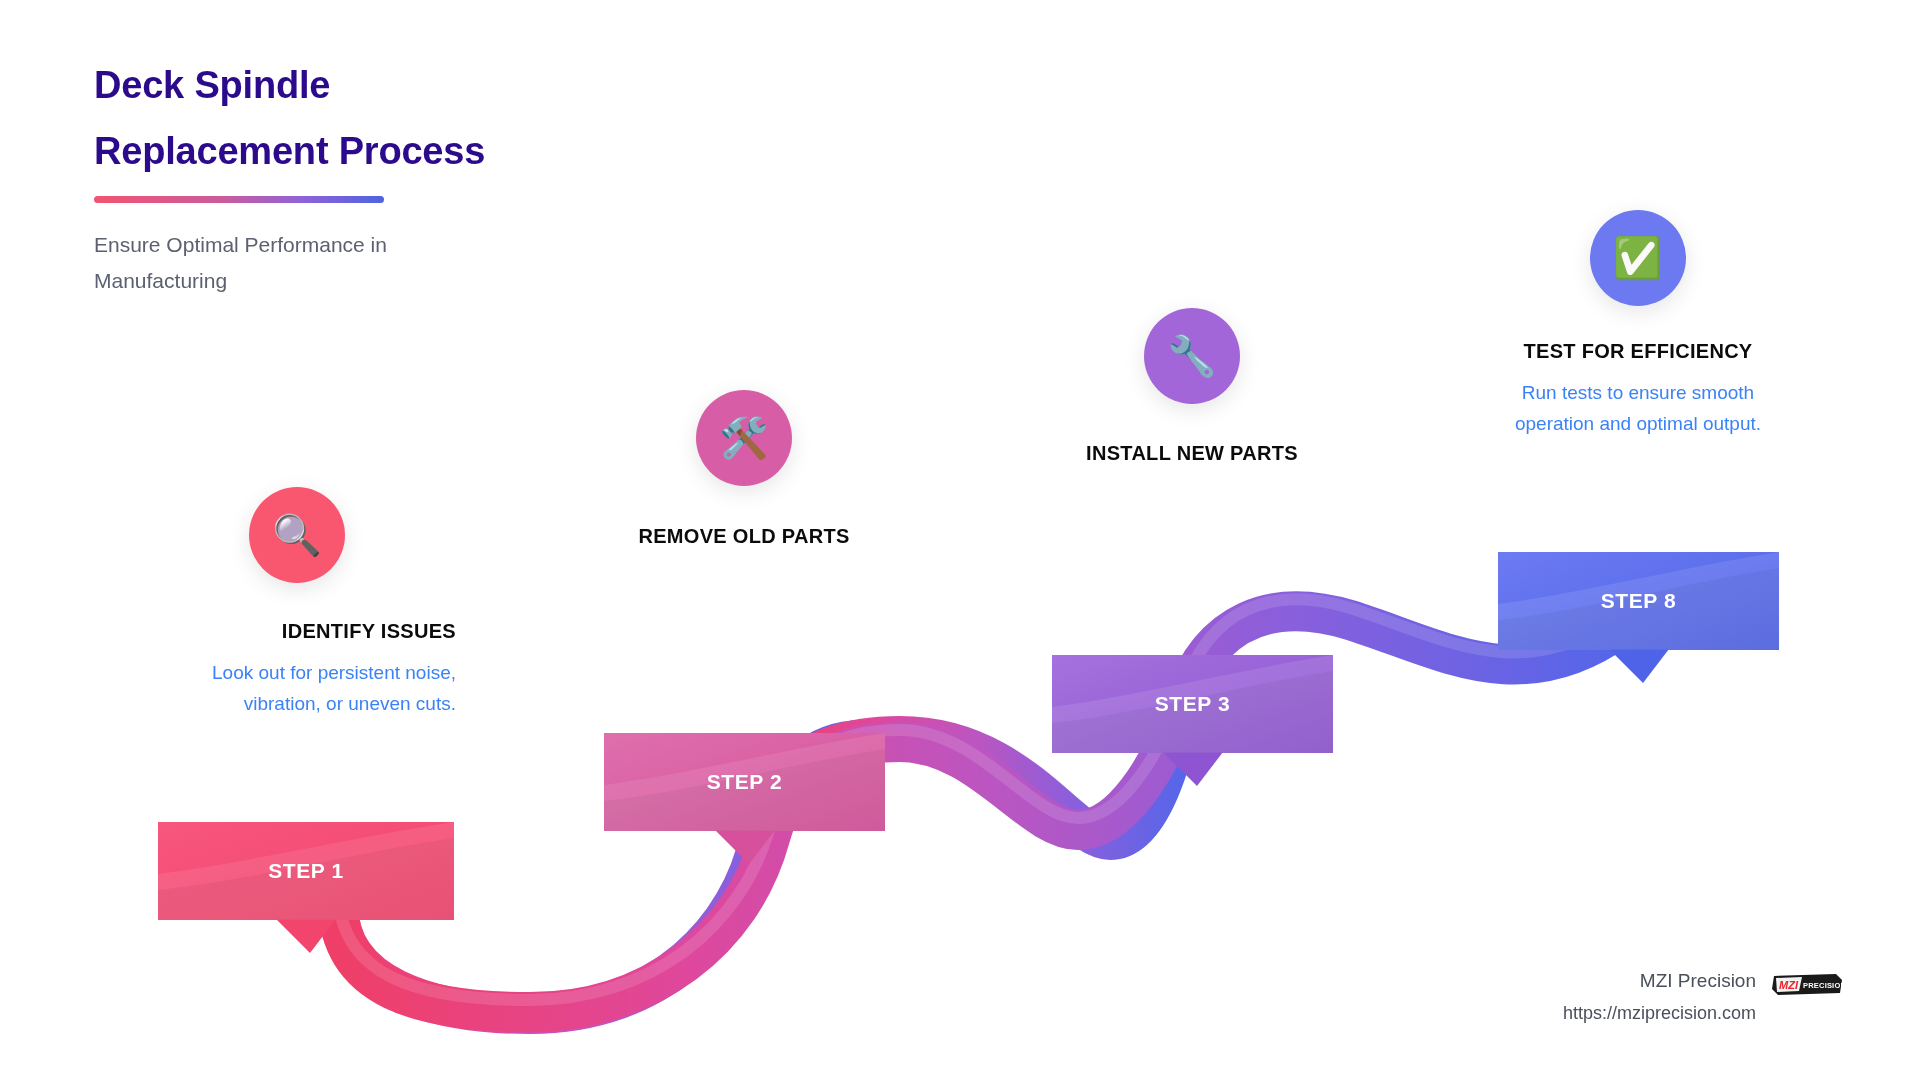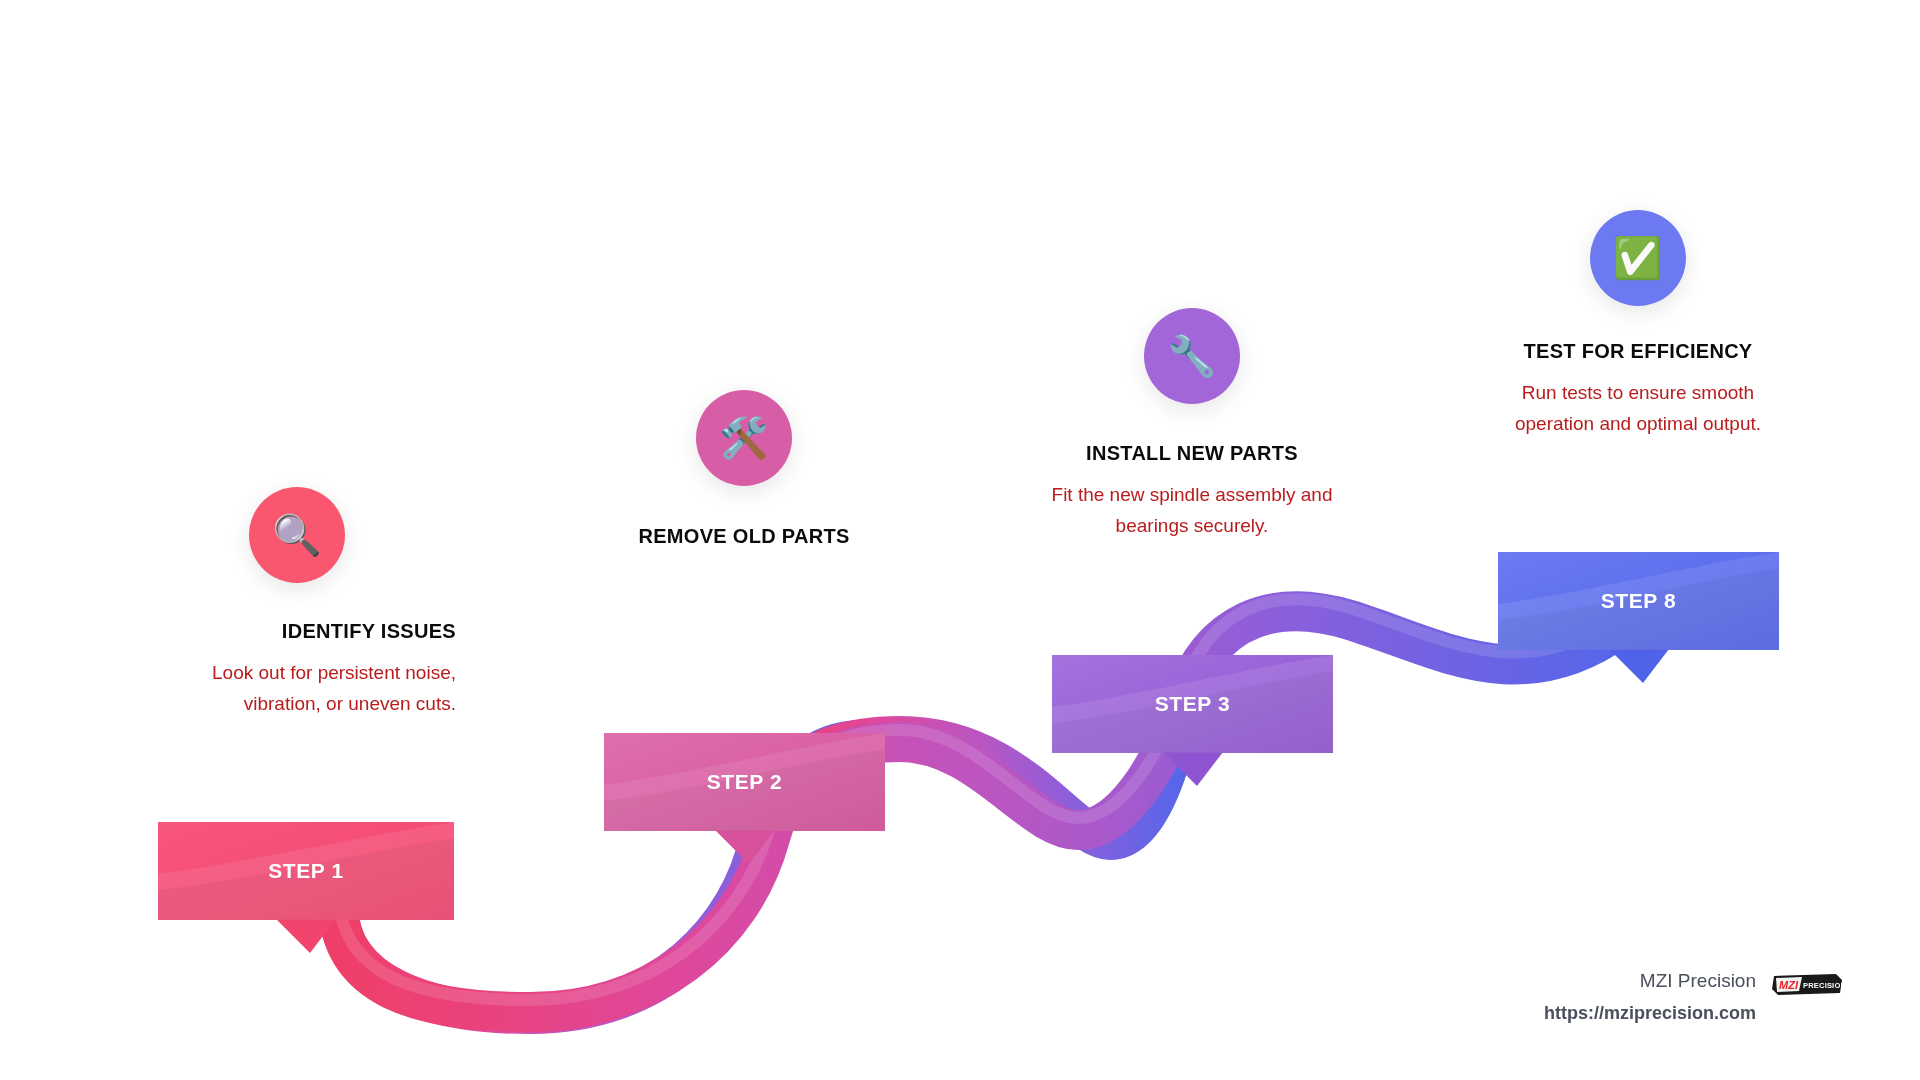--- a/index.html
+++ b/index.html
@@ -42,21 +42,21 @@
     font-family:"DejaVu Sans", sans-serif;
   }
 
   .txtblock { position:absolute; text-align:center; }
   .step-head {
     font-size:20px; font-weight:700; color:#0B0B0C;
     letter-spacing:0.3px; white-space:nowrap;
   }
   .step-desc {
     margin-top:14px; font-size:19px; line-height:31px;
-    color:#b91c1c; font-weight:400;
+    color:#3b82f6; font-weight:400;
   }
 
   .box {
     position:absolute; overflow:visible;
     display:flex; align-items:center; justify-content:center;
     color:#ffffff; font-size:21px; font-weight:700; letter-spacing:0.6px;
   }
   .box .boxlabel { position:relative; z-index:2; }
   .box .wave {
     position:absolute; left:0; top:0; width:100%; height:100%;
@@ -65,28 +65,34 @@
   .box .tail {
     position:absolute; z-index:0; width:60px; height:34px;
     bottom:-33px; left:50%; transform:translateX(-50%);
   }
 
   
   #footer { position:absolute; right:76px; bottom:52px; z-index:4;
             display:flex; align-items:flex-start; }
   #footer-text { text-align:right; }
   #brand-name { font-size:19px; font-weight:400; color:#4A4F5C; line-height:26px; }
-  #brand-url  { font-size:18px; font-weight:700; color:#4A4F5C; line-height:30px; margin-top:4px;}
+  #brand-url  { font-size:18px; font-weight:400; color:#4A4F5C; line-height:30px; margin-top:4px;}
   #brand-logo { margin-left:16px; margin-top:4px; width:72px; height:26px; }
 </style>
 </head>
 <body>
 
 <div id="stage">
 
+  <div id="header">
+    <div class="title-line">Deck Spindle</div>
+    <div class="title-line">Replacement Process</div>
+    <div id="divider"></div>
+    <div id="subtitle">Ensure Optimal Performance in Manufacturing</div>
+  </div>
 
   <svg id="ribbon" viewBox="0 0 1920 1080" preserveAspectRatio="none">
     <defs>
       <linearGradient id="ribGrad" x1="0" y1="0" x2="1" y2="0">
         <stop offset="0%" stop-color="#EF3F68"></stop>
         <stop offset="26%" stop-color="#E0479A"></stop>
         <stop offset="50%" stop-color="#BD55C0"></stop>
         <stop offset="74%" stop-color="#8A5FDC"></stop>
         <stop offset="100%" stop-color="#5566E9"></stop>
       </linearGradient>
@@ -162,21 +168,20 @@
       <span class="boxlabel">STEP 2</span>
     </div>
   </div>
 
   <div class="step">
     <div class="circle" style="left:1144px; top:308px; width:96px; height:96px; background:#A266D8;">
       <span class="emoji">🔧</span>
     </div>
     <div class="txtblock" style="left:1034px; top:442px; width:316px;">
       <div class="step-head">INSTALL NEW PARTS</div>
-      <div class="step-desc">Fit the new spindle assembly and bearings securely.</div>
     </div>
     <div class="box" style="left:1052px; top:655px; width:281px; height:98px;
                 background:linear-gradient(160deg,#A472DD 0%,#8E54D2 100%);justify-content:center;">
       <svg class="wave" viewBox="0 0 281 98" preserveAspectRatio="none">
         <path d="M0,52 C90,40 190,14 281,0 L281,98 L0,98 Z" fill="#ffffff" fill-opacity="0.10"></path>
         <path d="M0,68 C90,58 190,30 281,16 L281,98 L0,98 Z" fill="#000000" fill-opacity="0.045"></path>
       </svg>
       <svg class="tail" viewBox="0 0 60 34">
         <path d="M0,0 L60,0 L34,34 Z" fill="#8E54D2"></path>
       </svg>

